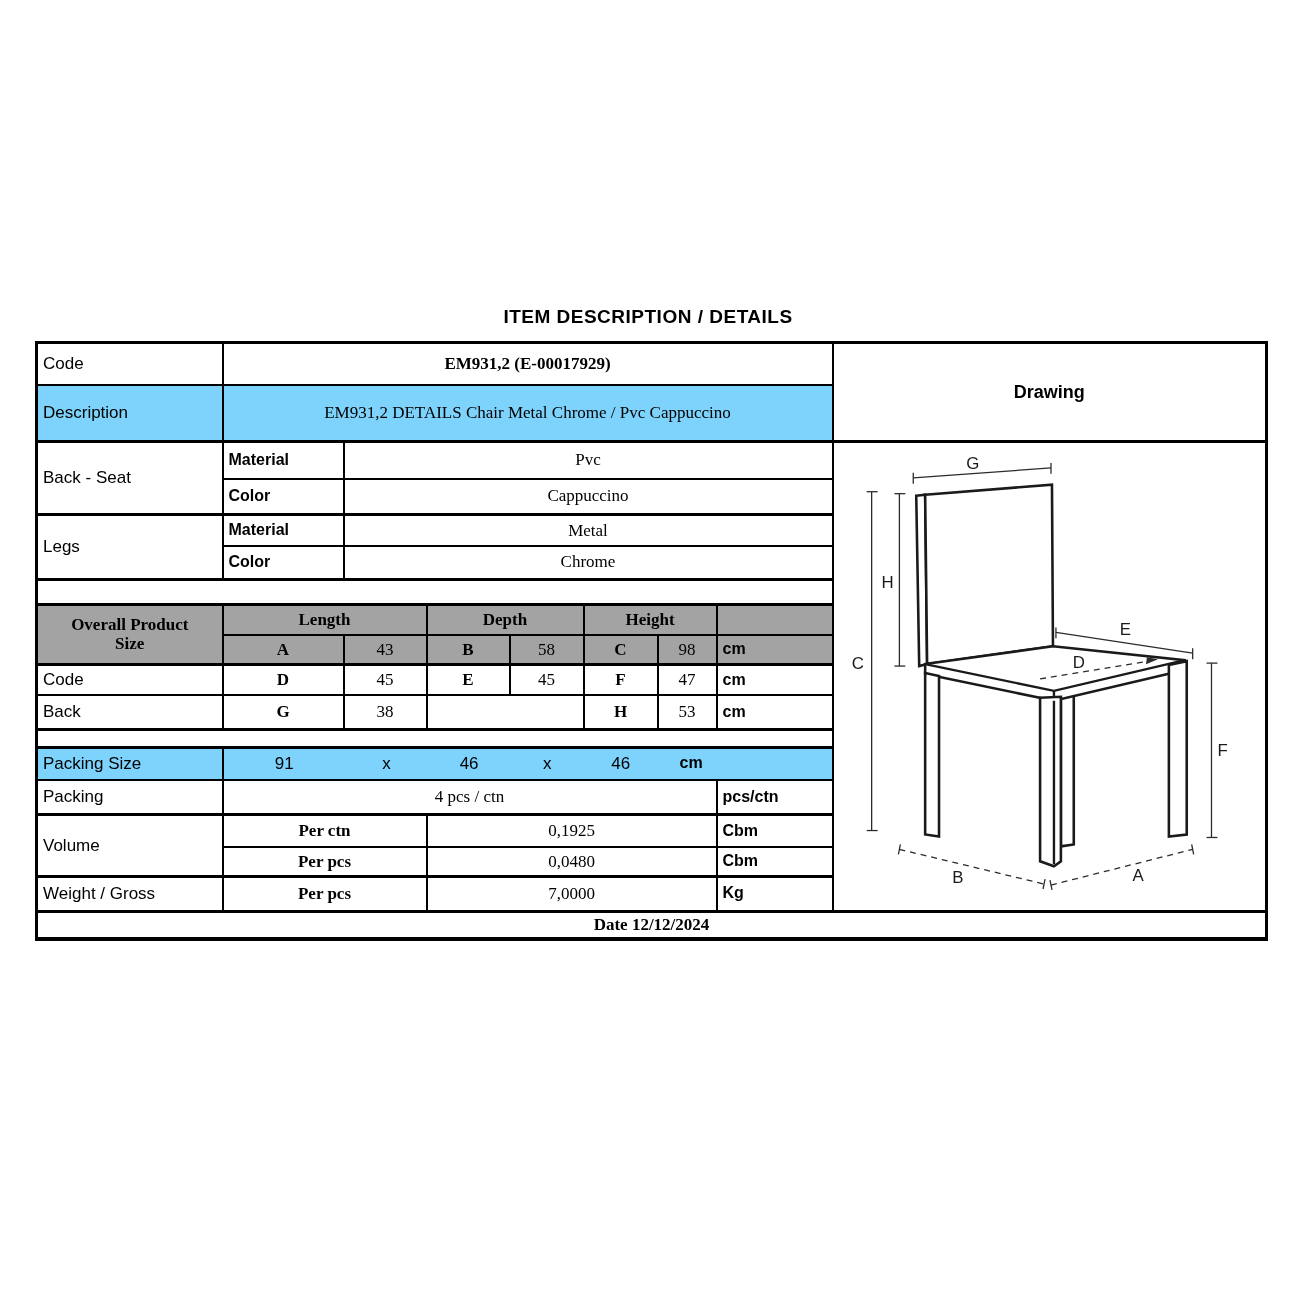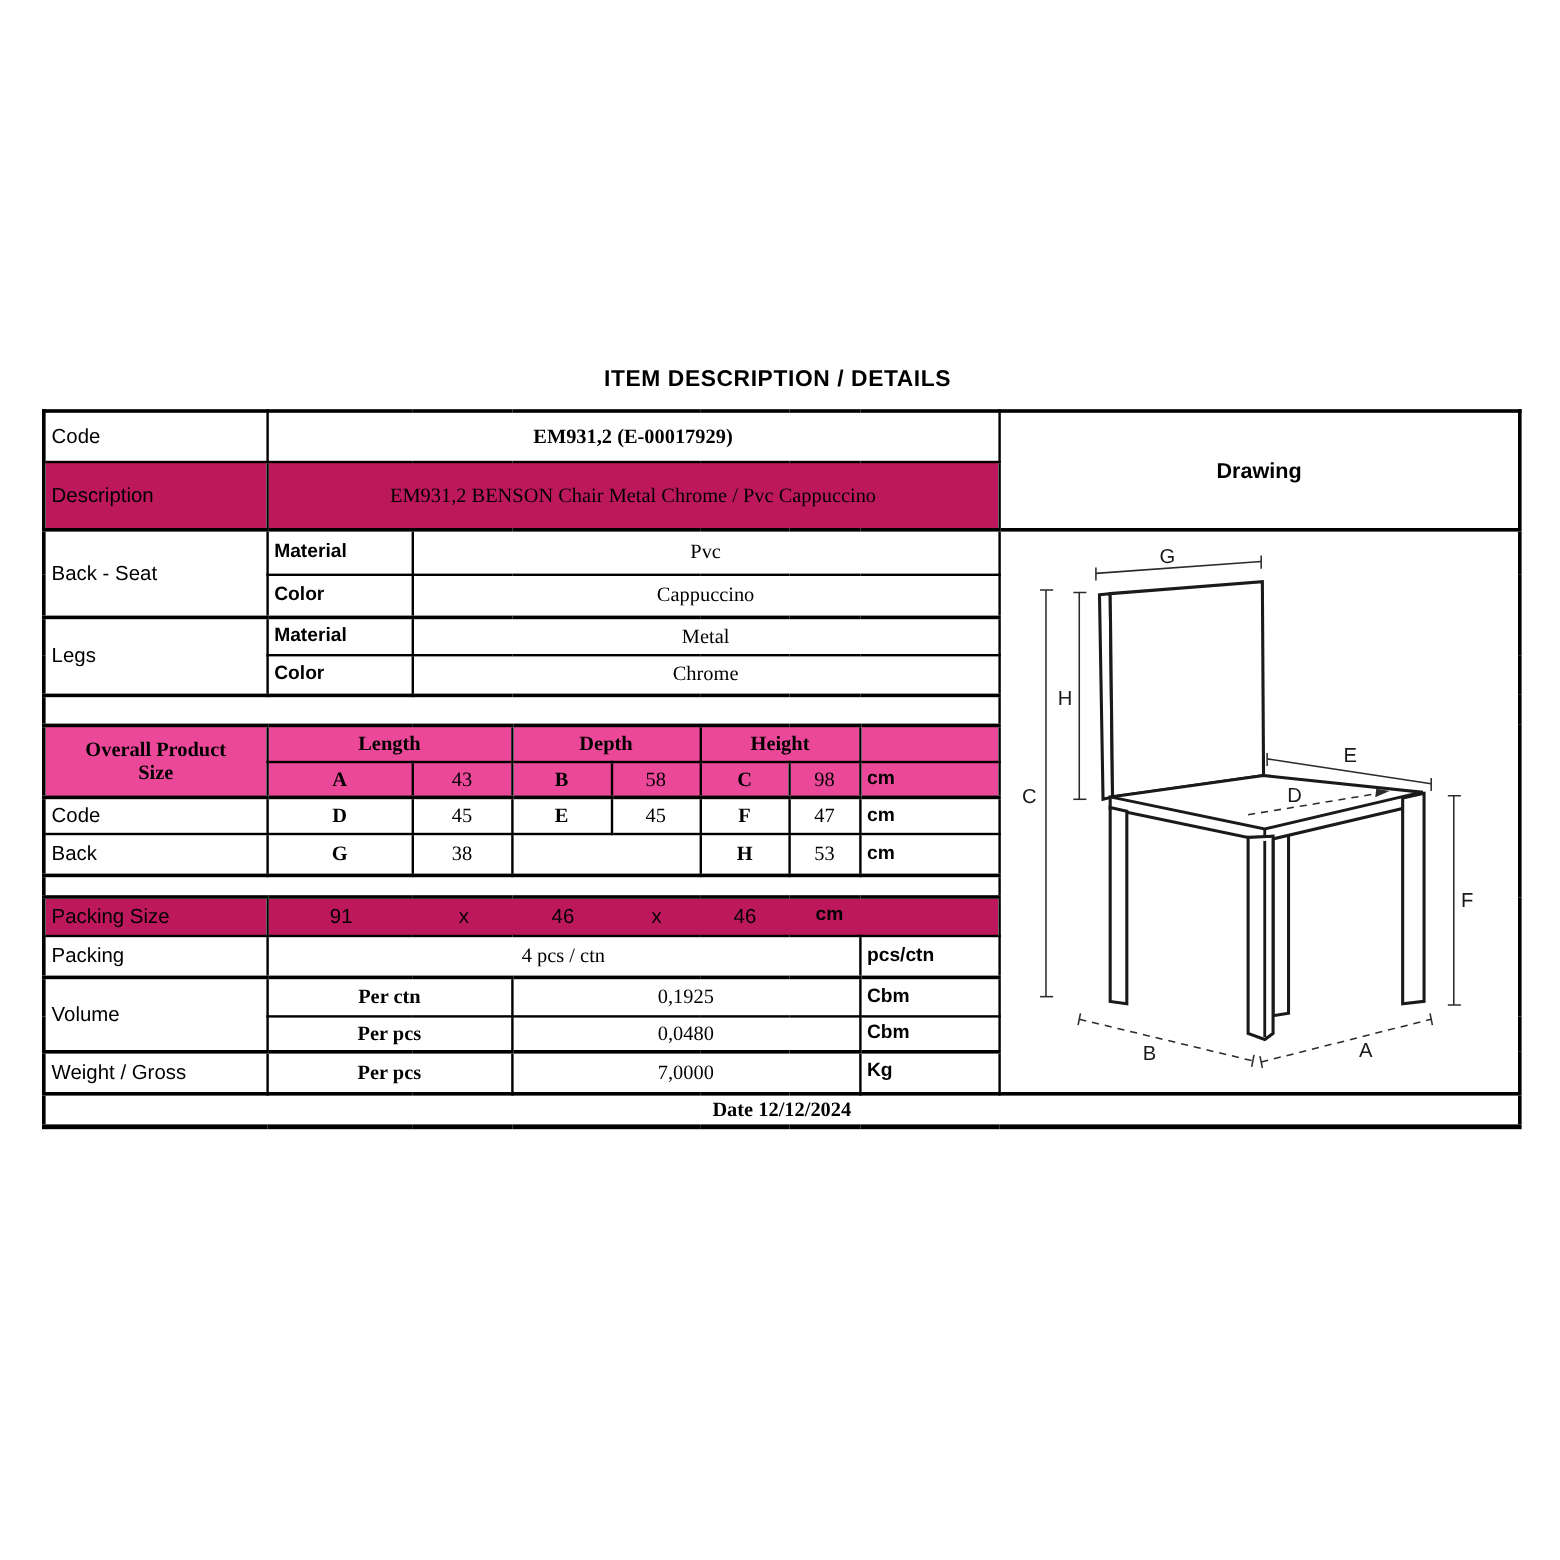--- a/index.html
+++ b/index.html
@@ -9,22 +9,22 @@
              font-size:19px;font-weight:bold;letter-spacing:.5px;}
   table.spec{position:absolute;left:35px;top:341px;width:1230px;border-collapse:collapse;
              table-layout:fixed;border:3px solid #000;border-bottom-width:4px;}
   td{border:2px solid #000;padding:0;font-size:17px;vertical-align:middle;overflow:hidden;line-height:1.15;}
   tr.sec td{border-top-width:3px;}
   .lab{font-weight:normal;text-align:left;padding-left:5px;}
   .sub{font-weight:bold;text-align:left;padding-left:5px;font-size:16px;}
   .ctr{text-align:center;font-family:Liberation Serif, serif;}
   .b{font-weight:bold;}
   .unit{font-weight:bold;text-align:left;padding-left:5px;font-size:16px;}
-  .gray{background:#be185d;}
-  .yellow{background:#ec4899;margin-left:44px;}
+  .gray{background:#7dd3fc;}
+  .yellow{background:#a3a3a3;margin-left:44px;}
   .pack-flex{display:flex;width:100%;}
   .pack-flex span{display:block;text-align:center;}
   .pf1{width:20%;} .pf2{width:13.6%;} .pf3{width:13.6%;} .pf4{width:12.1%;} .pf5{width:12.1%;}
   .pf6{width:28.6%;text-align:left !important;padding-left:22px;font-weight:bold;font-size:16px;box-sizing:border-box;}
   .drawhead{font-weight:bold;text-align:center;font-size:18px;}
   .drawcell{vertical-align:top;padding:0;}
   svg text{font-family:"Liberation Sans",sans-serif;font-size:17px;fill:#1a1a1a;}
   .chair{fill:#ffffff;stroke:#1a1a1a;stroke-width:2.6;stroke-linejoin:miter;}
   .chairline{fill:none;stroke:#1a1a1a;stroke-width:2.4;}
   .dim{fill:none;stroke:#2b2b2b;stroke-width:1.3;}
@@ -52,21 +52,21 @@
 
     <tbody>
         <tr style="height:42px">
       <td class="lab">Code</td>
       <td class="ctr b" colspan="7">EM931,2 (E-00017929)</td>
       <td class="drawhead" rowspan="2">Drawing</td>
     </tr>
 
     <tr style="height:57px">
       <td class="lab gray">Description</td>
-      <td class="ctr gray" colspan="7">EM931,2 BENSON Chair Metal Chrome / Pvc Cappuccino</td>
+      <td class="ctr gray" colspan="7">EM931,2 DETAILS Chair Metal Chrome / Pvc Cappuccino</td>
     </tr>
 
     <tr class="sec" style="height:37px">
       <td class="lab" rowspan="2">Back - Seat</td>
       <td class="sub">Material</td>
       <td class="ctr" colspan="6">Pvc</td>
       <td class="drawcell" rowspan="15">
         <svg width="430" height="462" viewBox="0 0 434 462" xmlns="http://www.w3.org/2000/svg">
 
           <polygon class="chair" points="229,215 242,213 242,403 229,405"></polygon>

